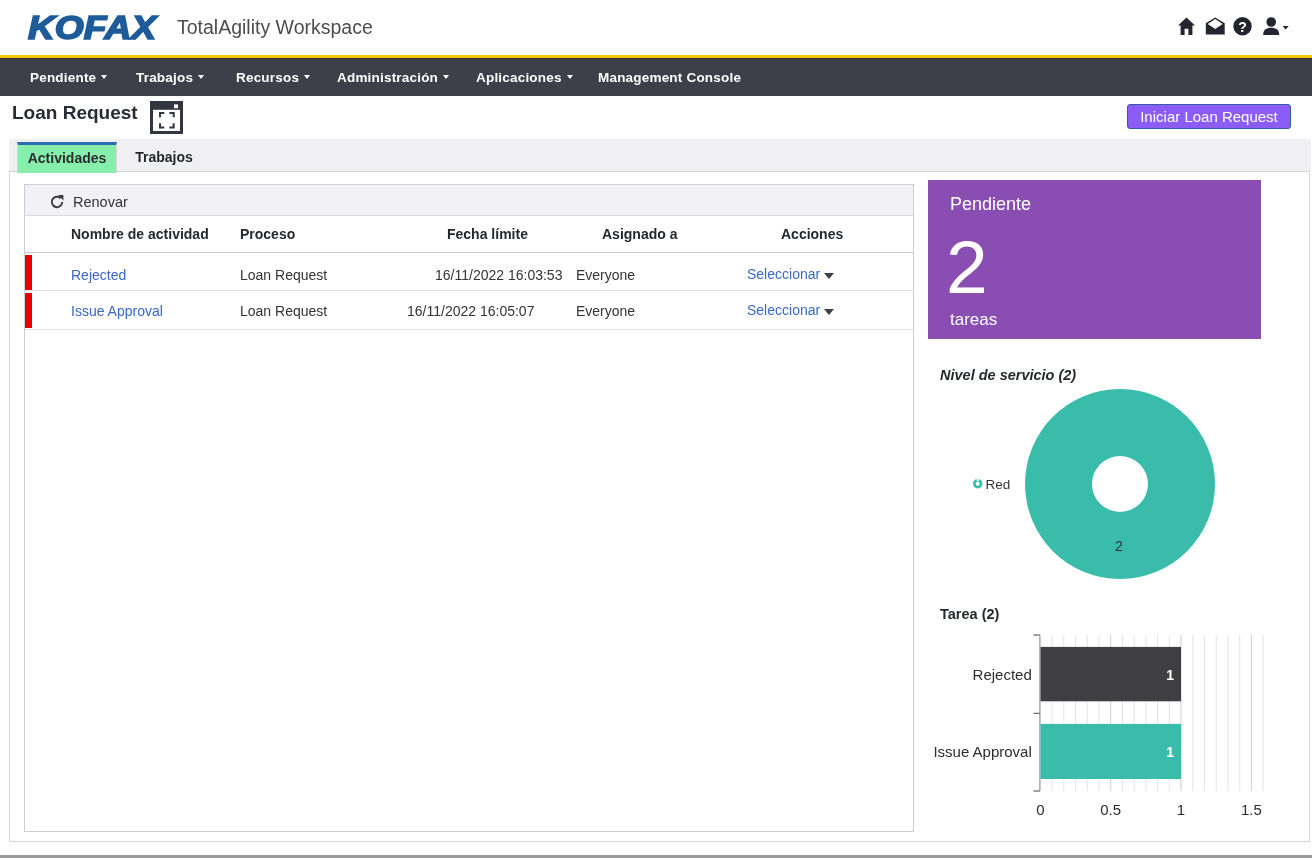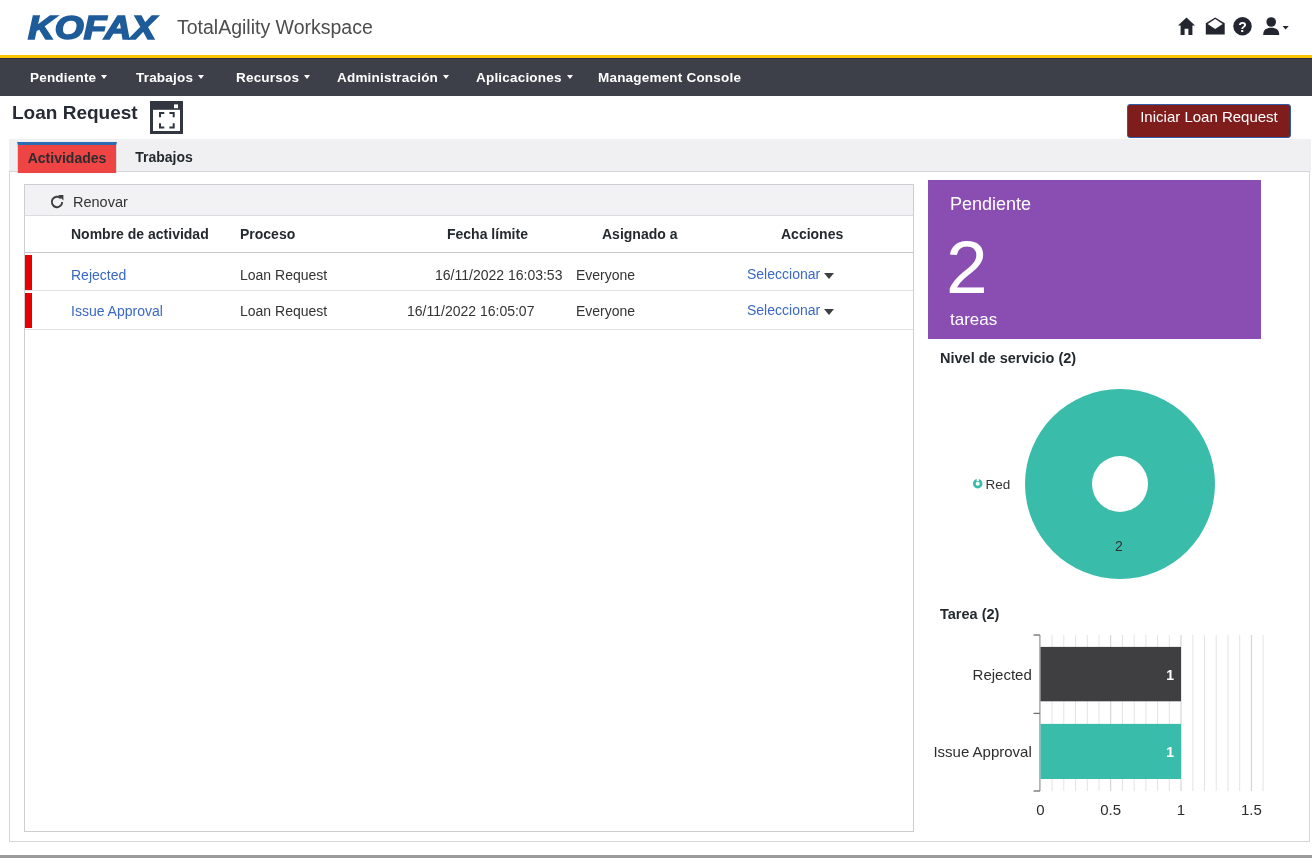--- a/index.html
+++ b/index.html
@@ -10,24 +10,24 @@
 #logo { left:27px; top:7px;font-style:italic; }
 #apptitle { left:177px; top:16px; font-size:19.5px; color:#4d4d4f; }
 #hdricons { left:1178px; top:17px; }
 
 #yellowline { left:0; top:55px; width:1312px; height:4px; background:#fdc500; border-bottom:1px solid #2b2d3c; }
 #nav { left:0; top:59px; width:1312px; height:37px; background:#3d4048; }
 .navitem { position:absolute; top:0; height:37px; line-height:37px; color:#fff; font-size:13.5px; font-weight:bold; letter-spacing:0.2px; }
 .caret { display:inline-block; width:0; height:0; border-left:3.8px solid transparent; border-right:3.8px solid transparent; border-top:4.8px solid #fff; margin-left:5px; vertical-align:middle; margin-top:-2px; }
 
 #pagetitle { left:12px; top:102px; font-size:19px; font-weight:bold; color:#272b35; }
-#startbtn { left:1127px; top:104px; width:164px; height:34px; background:#7f1d1d; border:1px solid #2f5da8; border-radius:3px; color:#fff; font-size:15px; text-align:center; line-height:23px; }
+#startbtn { left:1127px; top:104px; width:164px; height:25px; background:#8b5cf6; border:1px solid #2f5da8; border-radius:3px; color:#fff; font-size:15px; text-align:center; line-height:23px; }
 
 #tabrow { left:9px; top:139px; width:1302px; height:32px; background:#f0f0f3; }
-#tabactive { left:17px; top:142px; width:100px; height:31px; background:#ef4444; border:1px solid #d6d6da; border-bottom:none; border-top:3px solid #2d6cb5; color:#2d2d30; font-weight:bold; font-size:14px; text-align:center; line-height:26px; z-index:3; }
+#tabactive { left:17px; top:142px; width:100px; height:31px; background:#86efac; border:1px solid #d6d6da; border-bottom:none; border-top:3px solid #2d6cb5; color:#2d2d30; font-weight:bold; font-size:14px; text-align:center; line-height:26px; z-index:3; }
 #tab2 { left:117px; top:145px; width:94px; height:27px; color:#24292e; font-weight:bold; font-size:14px; text-align:center; line-height:25px; }
 
 #wrapper { left:9px; top:171px; width:1301px; height:671px; background:#fff; border:1px solid #d6d6da; }
 
 #tablebox { left:24px; top:184px; width:890px; height:648px; border:1px solid #ccced2; background:#fff; }
 #toolbar { left:24px; top:184px; width:890px; height:32px; background:#f2f2f4; border:1px solid #ccced2; border-bottom:1px solid #dcdce0; }
 #renovartxt { left:73px; top:194px; font-size:14.5px; color:#333; }
 .hcell { position:absolute; top:226px; font-size:14px; font-weight:bold; color:#24292e; }
 #hdrline { left:25px; top:252px; width:888px; height:1px; background:#c6c8cc; }
 .row { position:absolute; left:25px; width:888px; height:38px; background:#fff; }
@@ -117,21 +117,21 @@
   <div class="cell link" style="left:71px; top:303px;">Issue Approval</div>
   <div class="cell" style="left:240px; top:303px;">Loan Request</div>
   <div class="cell" style="left:407px; top:303px;">16/11/2022 16:05:07</div>
   <div class="cell" style="left:576px; top:303px;">Everyone</div>
   <div class="cell" style="left:747px; top:302px;"><span class="link">Seleccionar</span><span class="selcaret"></span></div>
   <div class="abs" id="pcard">
     <div class="t1">Pendiente</div>
     <div class="t2">2</div>
     <div class="t3">tareas</div>
   </div>
-  <div class="charttitle" style="left:940px; top:350px;">Nivel de servicio (2)</div>
+  <div class="charttitle" style="left:940px; top:367px;font-style:italic;">Nivel de servicio (2)</div>
   <div class="abs" id="donutwrap" style="left:928px; top:388px;">
     <svg width="334" height="194" viewBox="0 0 334 194">
       <circle cx="192" cy="96" r="95" fill="#3abcab"></circle>
       <circle cx="192" cy="96" r="28" fill="#ffffff"></circle>
       <text x="191" y="163" font-size="14" fill="#333" text-anchor="middle" font-family="Liberation Sans">2</text>
       <g transform="translate(45,91)">
         <circle cx="4.7" cy="4.7" r="3.4" fill="none" stroke="#3abcab" stroke-width="2.7"></circle>
         <rect x="3.7" y="-0.4" width="2.2" height="2.6" fill="#fff"></rect>
       </g>
       <text x="57.5" y="101" font-size="13.5" fill="#333" font-family="Liberation Sans">Red</text>

